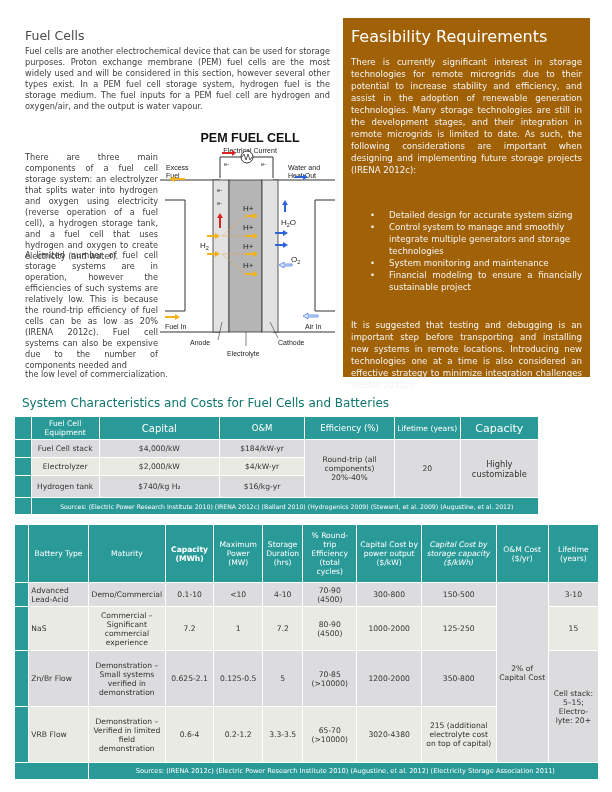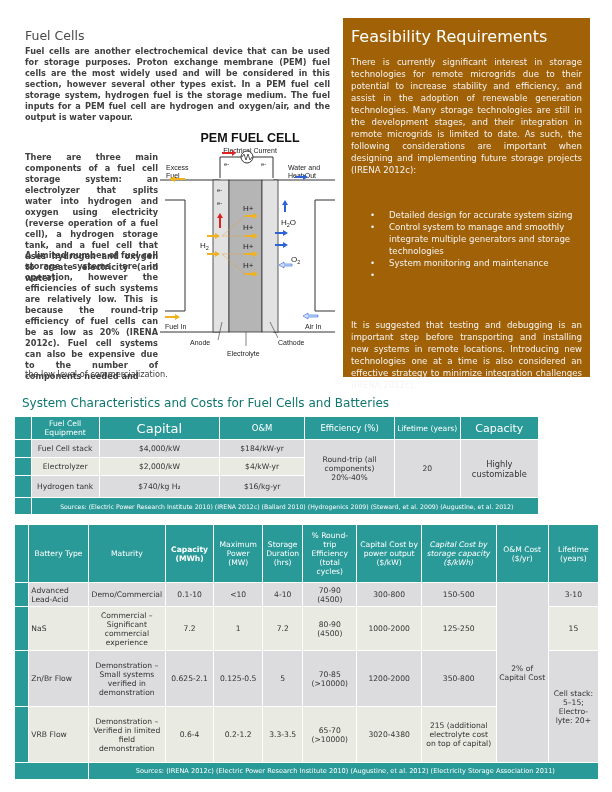--- a/index.html
+++ b/index.html
@@ -1,20 +1,20 @@
 <!DOCTYPE html>
 <html><head>
 <meta charset="utf-8">
 <style>
   html, body { margin:0; padding:0; }
   body { width:612px; height:792px; background:#ffffff; position:relative; overflow:hidden;
          font-family:"DejaVu Sans", sans-serif; color:#404040; }
   .abs { position:absolute; }
   #fc-title { left:25px; top:28px; font-size:12.5px; color:#4a4a4a; }
-  .para { font-size:8.2px; line-height:11px; text-align:justify; color:#404040;font-weight:bold; }
+  .para { font-size:8.2px; line-height:11px; text-align:justify; color:#404040; }
   #fc-p1 { left:25px; top:46px; width:305px; }
   #fc-p2 { left:25px; top:152px; width:133px; }
   #fc-p3 { left:25px; top:250px; width:133px; }
   #fc-p3-last { left:25px; top:369px; font-size:8.2px; white-space:nowrap; }
 
   #feas { left:343px; top:18px; width:247px; height:359px; background:#a16207; color:#f4f4f4; }
   #feas-title { position:absolute; left:8px; top:9px; font-size:16px; color:#ffffff; }
   #feas-p1 { position:absolute; left:8px; top:38px; width:231px; font-size:8.6px; line-height:12px; text-align:justify; }
   #feas-list { position:absolute; left:10px; top:191px; width:229px; margin:0; padding:0; list-style:none; font-size:8.6px; line-height:12px; }
   #feas-list li { position:relative; padding-left:36px; }
@@ -119,33 +119,33 @@
   <text x="67" y="226" font-size="7" fill="#222">Electrolyte</text>
 </svg>
 
 <div class="abs" id="feas">
   <div id="feas-title">Feasibility Requirements</div>
   <div id="feas-p1">There is currently significant interest in storage technologies for remote microgrids due to their potential to increase stability and efficiency, and assist in the adoption of renewable generation technologies. Many storage technologies are still in the development stages, and their integration in remote microgrids is limited to date. As such, the following considerations are important when designing and implementing future storage projects (IRENA 2012c):</div>
   <ul id="feas-list">
     <li><span class="bullet">•</span><span>Detailed design for accurate system sizing</span></li>
     <li><span class="bullet">•</span><span>Control system to manage and smoothly integrate multiple generators and storage technologies</span></li>
     <li><span class="bullet">•</span><span>System monitoring and maintenance</span></li>
-    <li style="text-align:justify;"><span class="bullet">•</span></li>
+    <li style="text-align:justify;"><span class="bullet">•</span><span>Financial modeling to ensure a financially sustainable project</span></li>
   </ul>
   <div id="feas-p2">It is suggested that testing and debugging is an important step before transporting and installing new systems in remote locations. Introducing new technologies one at a time is also considered an effective strategy to minimize integration challenges (IRENA 2012c).</div>
 </div>
 
 <div class="abs" id="sec-title">System Characteristics and Costs for Fuel Cells and Batteries</div>
 
 <table id="t1">
   <tbody>
       <tr style="height:23px;">
     <td class="stub" style="width:12px;"></td>
     <th class="hdr" style="width:64px;">Fuel Cell Equipment</th>
-    <th class="hdr" style="width:118px; font-size:13px;">Capital</th>
+    <th class="hdr" style="width:118px; font-size:10px;">Capital</th>
     <th class="hdr" style="width:82px; font-size:8.5px;">O&amp;M</th>
     <th class="hdr" style="width:86px; font-size:8.5px;">Efficiency (%)</th>
     <th class="hdr" style="width:62px;">Lifetime (years)</th>
     <th class="hdr" style="width:74px; font-size:11px;">Capacity</th>
   </tr>
   <tr style="height:18px;">
     <td class="stub"></td>
     <td class="g1">Fuel Cell stack</td>
     <td class="g1">$4,000/kW</td>
     <td class="g1">$184/kW-yr</td>

